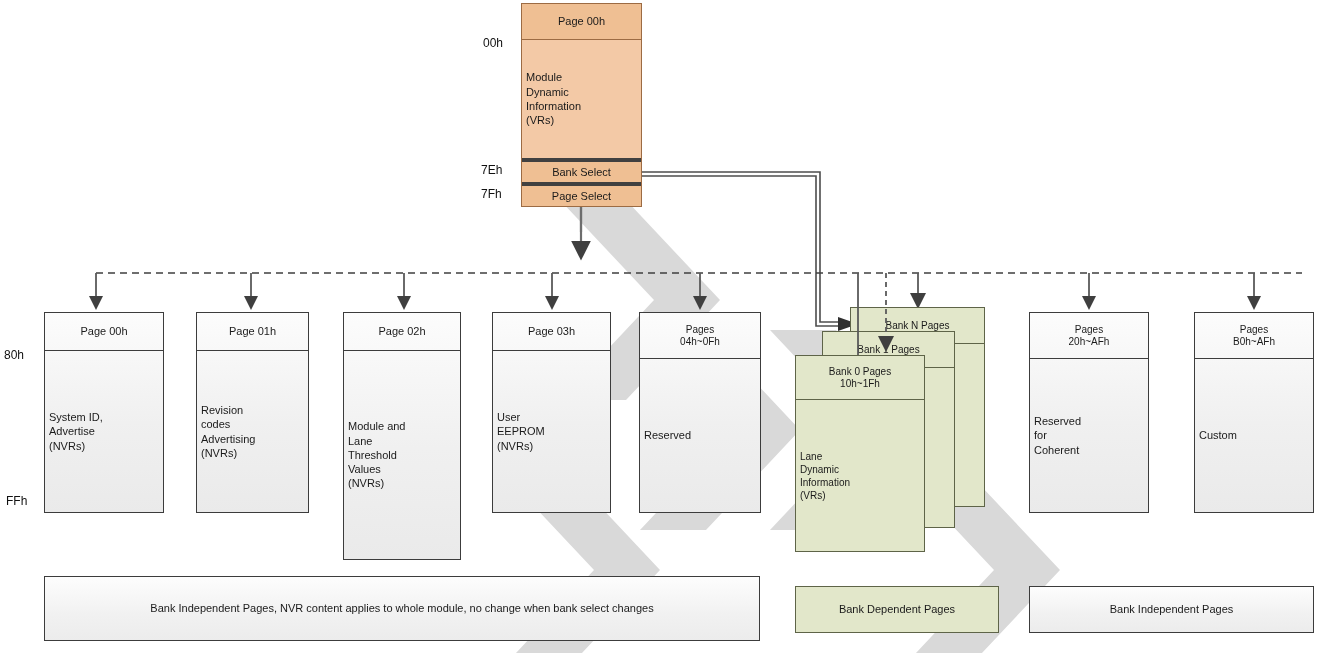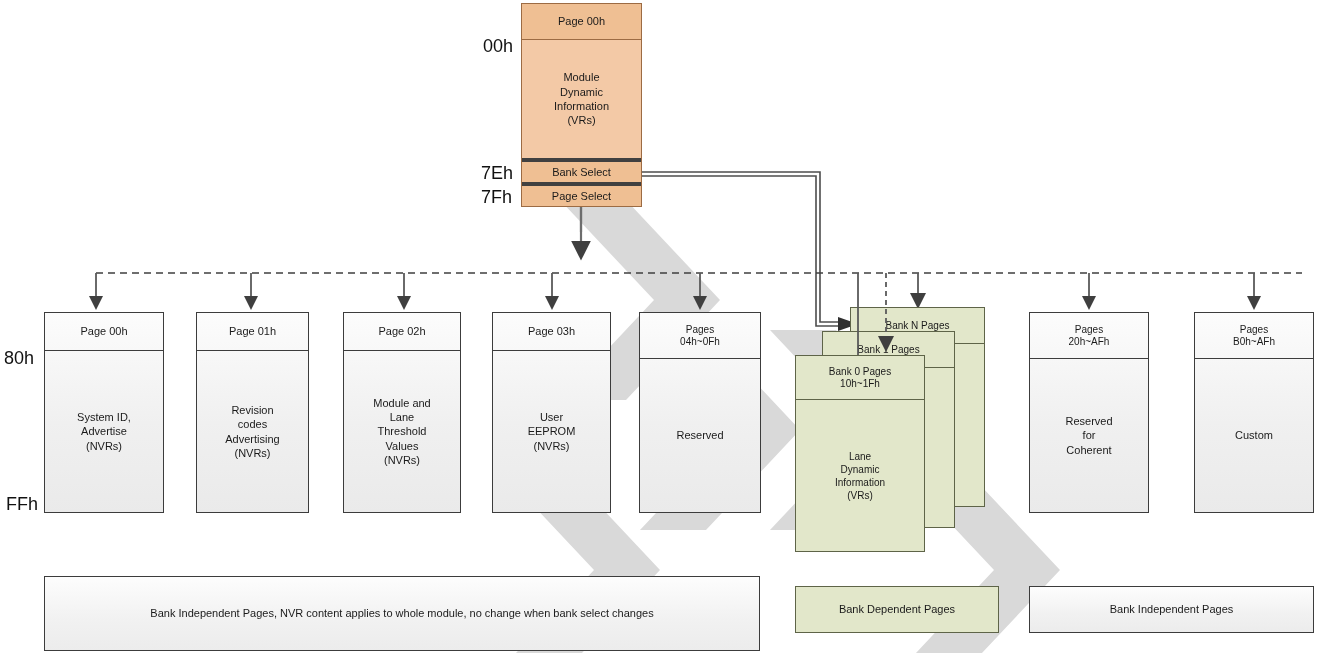--- a/index.html
+++ b/index.html
@@ -45,21 +45,21 @@
     align-items: center;
     justify-content: center;
     line-height: 1.18;
     padding: 2px 2px;
     flex: none;
   }
   .box .bdy {
     flex: 1 1 auto;
     display: flex;
     flex-direction: column;
-    align-items: center;
+    align-items: flex-start;
     justify-content: center;
     text-align: center;
     line-height: 1.30;
     padding: 2px 4px;
     box-sizing: border-box;
   }
   
   .orange {
     border-color: #9c6b43;
     background: #f3c9a6;
@@ -105,21 +105,21 @@
   .legend.grey {
     background: linear-gradient(to bottom, #fdfdfd 0%, #f1f1f1 60%, #ececec 100%);
   }
   .legend.greenbg {
     background: #e2e7ca;
     border-color: #5e6448;
   }
   
   .addr {
     position: absolute;
-    font-size: 18px;
+    font-size: 12px;
     color: #111;
     white-space: nowrap;
     z-index: 4;
   }
   
   .wires {
     position: absolute;
     left: 0; top: 0;
     width: 1323px; height: 653px;
     z-index: 2;
@@ -230,21 +230,21 @@
       <span>Page 01h</span>
     </div>
     <div class="bdy t17">
       <span>Revision</span>
       <span>codes</span>
       <span>Advertising</span>
       <span>(NVRs)</span>
     </div>
   </div>
 
-  <div class="box" style="left:343px; top:312px; width:118px; height:201px;">
+  <div class="box" style="left:343px; top:312px; width:118px; height:248px;">
     <div class="hdr t17" style="height:38px;">
       <span>Page 02h</span>
     </div>
     <div class="bdy t17">
       <span>Module and</span>
       <span>Lane</span>
       <span>Threshold</span>
       <span>Values</span>
       <span>(NVRs)</span>
     </div>
@@ -332,19 +332,19 @@
 
   <svg class="wires-over" viewBox="0 0 1323 653" xmlns="http://www.w3.org/2000/svg">
 
     <path d="M886,273 L886,340" stroke="#5a5a5a" stroke-width="1.8" stroke-dasharray="5,4" fill="none"></path>
     <path d="M886,336 L878,336 L886,352 L894,336 Z" fill="#3f3f3f"></path>
 
     <path d="M858,273 L858,364" stroke="#5a5a5a" stroke-width="1.8" fill="none"></path>
     <path d="M858,360 L850,360 L858,376 L866,360 Z" fill="#3f3f3f"></path>
   </svg>
 
-  <div class="legend grey t17" style="left:44px; top:576px; width:716px; height:75px; padding:8px 28px;">Bank Independent Pages, NVR content applies to whole module, no change when bank select changes</div>
+  <div class="legend grey t17" style="left:44px; top:576px; width:716px; height:65px; padding:8px 28px;">Bank Independent Pages, NVR content applies to whole module, no change when bank select changes</div>
 
   <div class="legend greenbg t17" style="left:795px; top:586px; width:204px; height:47px;">Bank Dependent Pages</div>
 
   <div class="legend grey t17" style="left:1029px; top:586px; width:285px; height:47px;">Bank Independent Pages</div>
 
 </div>
 
 </body></html>

